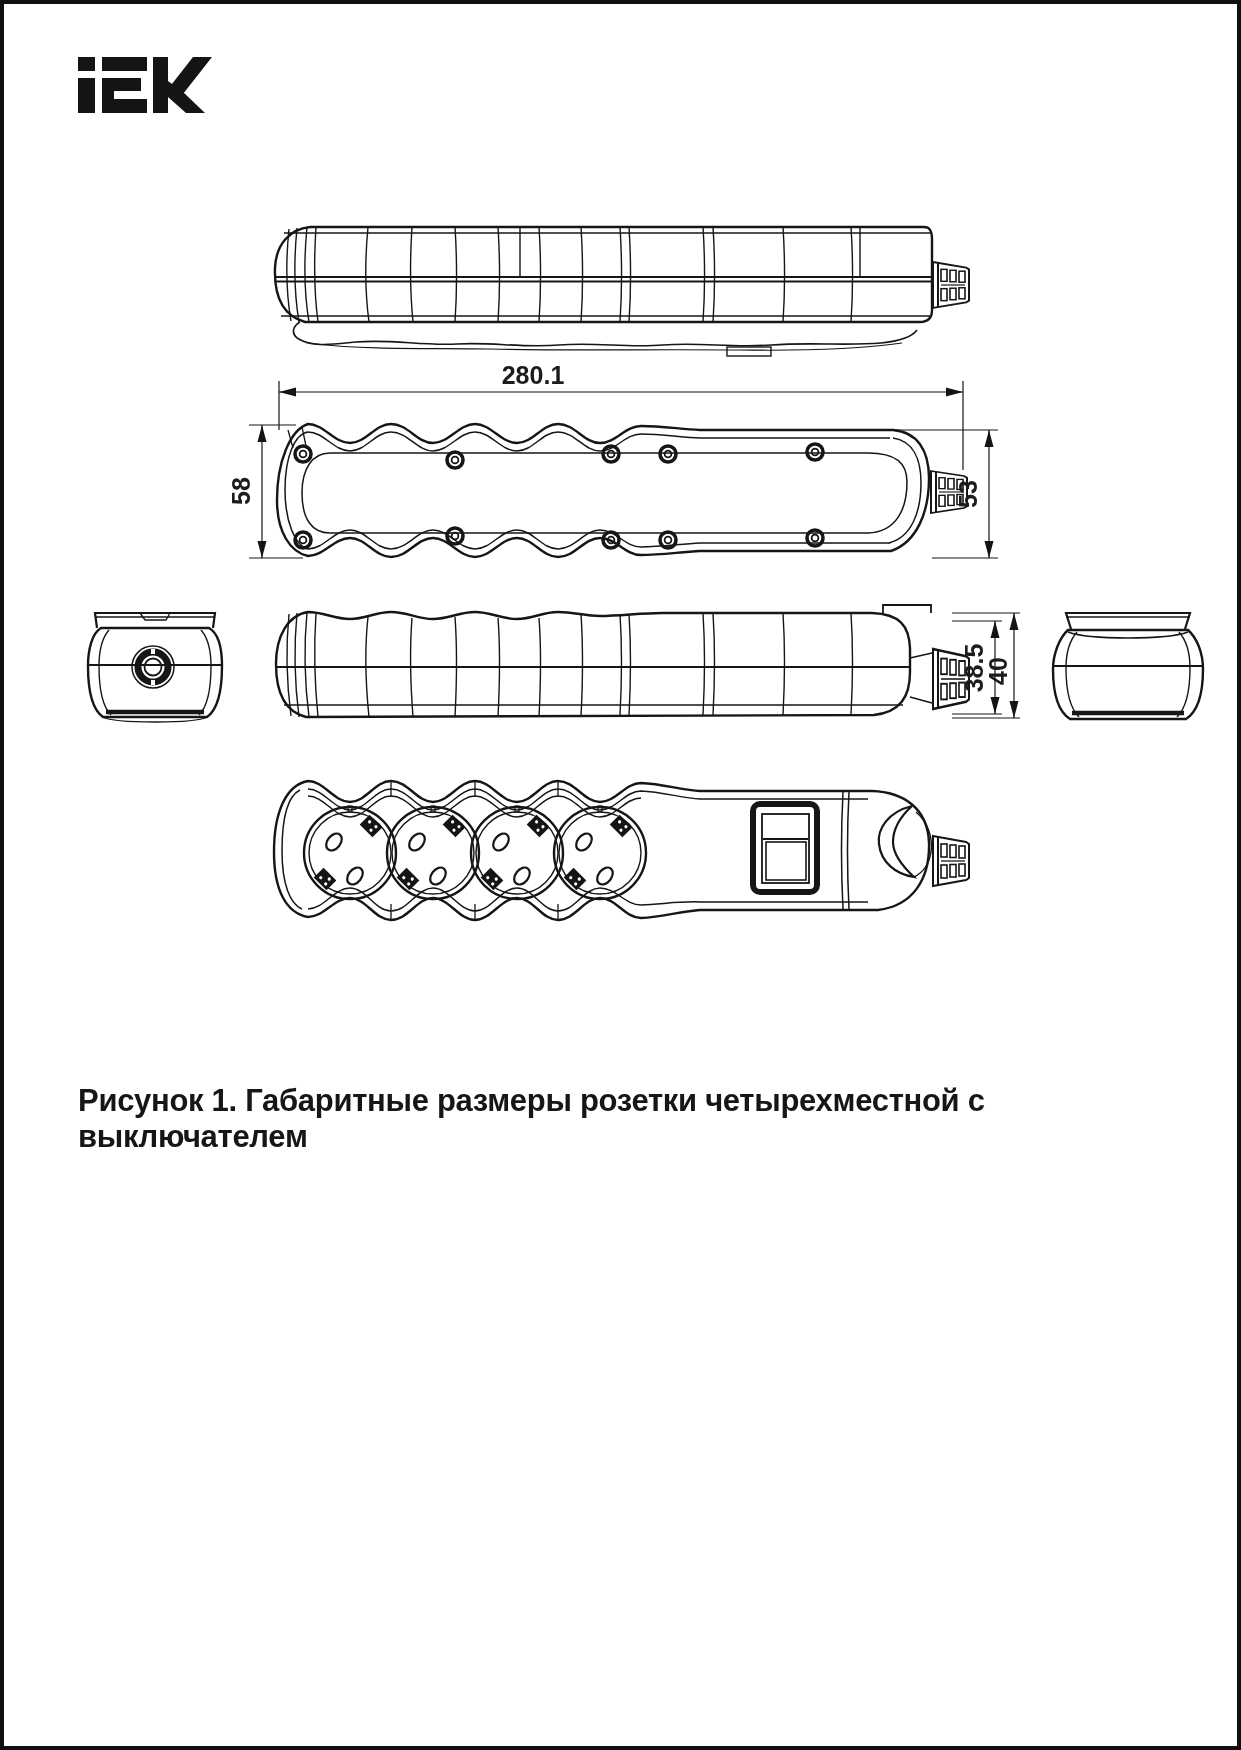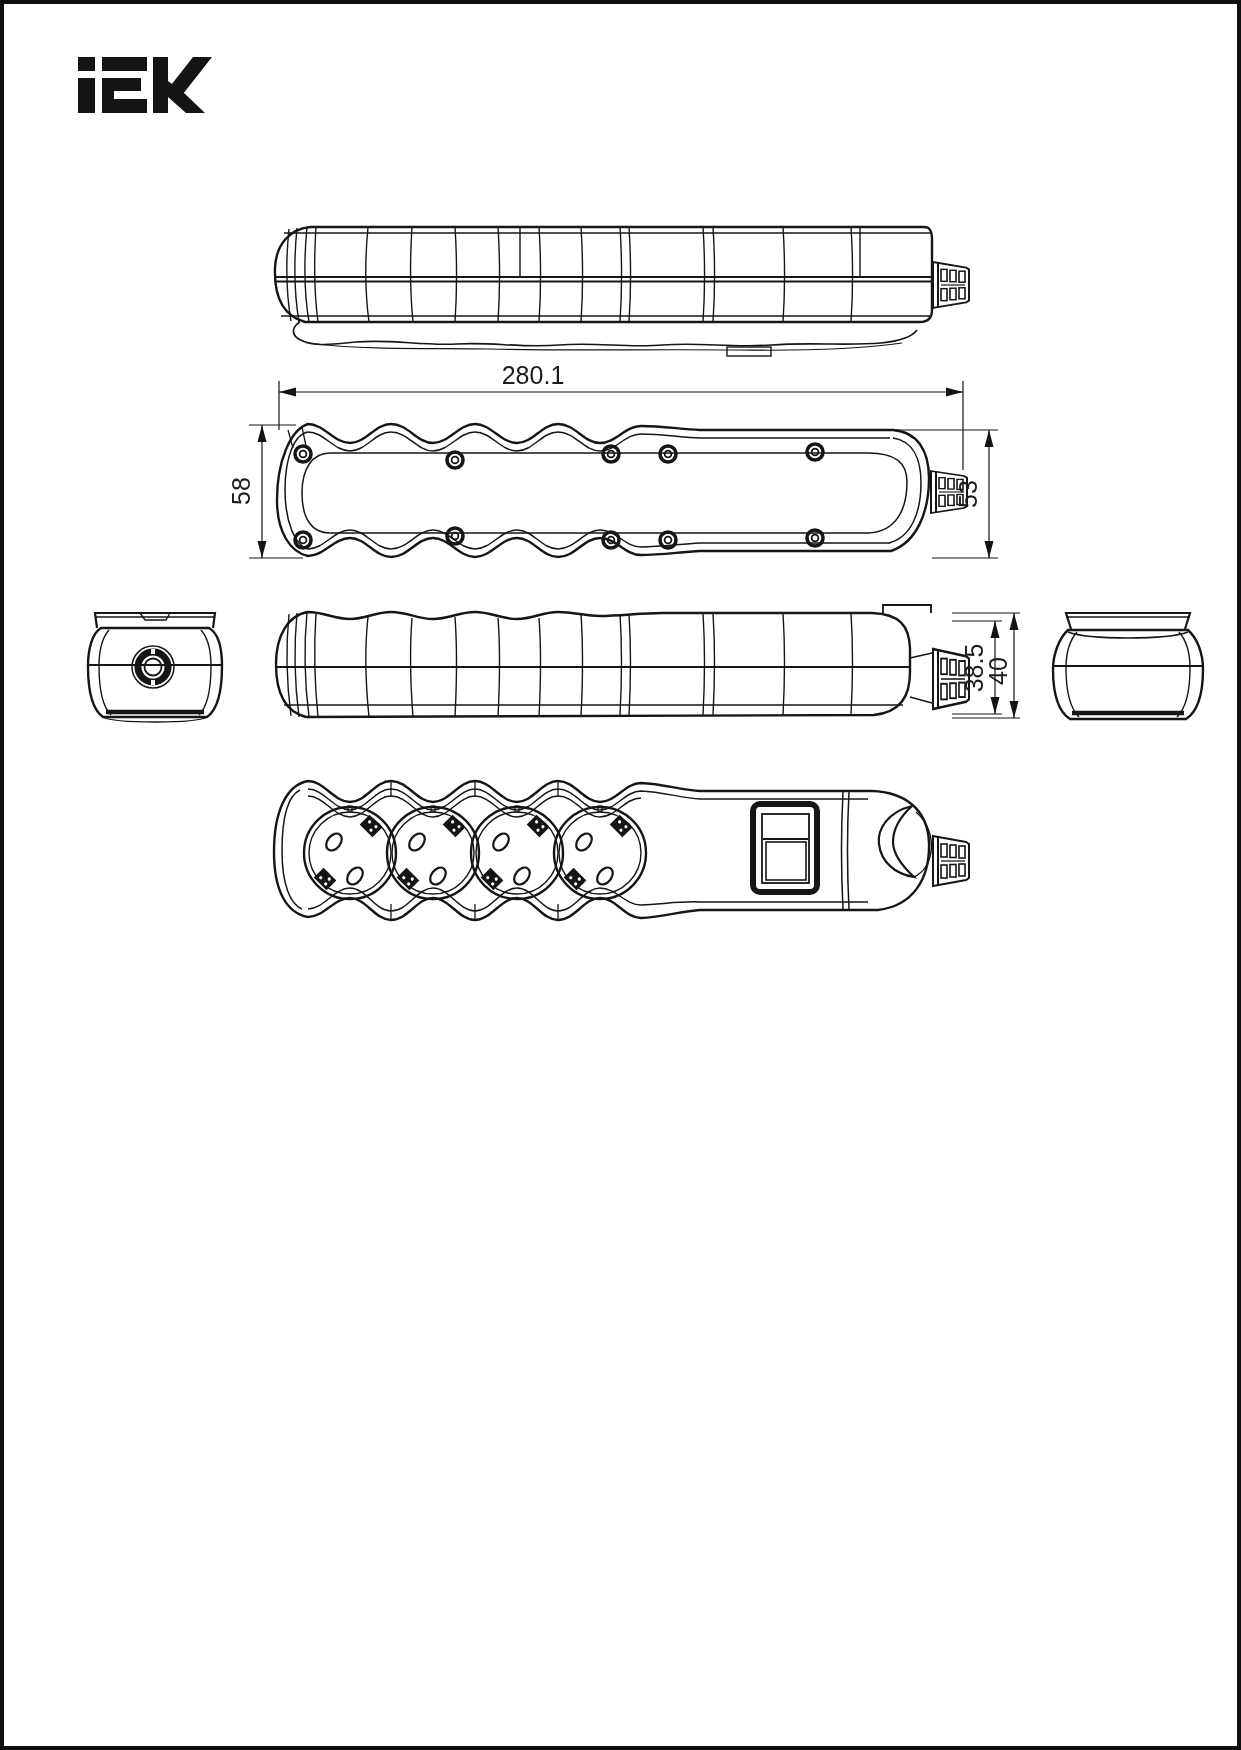--- a/index.html
+++ b/index.html
@@ -1,17 +1,17 @@
 <!DOCTYPE html>
 <html><head>
 <meta charset="utf-8">
 <style>
   html,body{margin:0;padding:0;background:#e8e8e8;}
   #page{position:relative;width:1241px;height:1750px;background:#ffffff;
-        font-family:"Liberation Sans", sans-serif;overflow:hidden;}
+        font-family:"Liberation Sans", sans-serif;overflow:hidden;font-weight:bold;}
   #frame{position:absolute;left:0;top:0;right:0;bottom:0;border:4px solid #101010;pointer-events:none;}
   svg{position:absolute;left:0;top:0;}
   .caption{position:absolute;left:78px;top:1083px;width:1100px;
            font-size:31px;letter-spacing:-0.3px;color:#161616;}
   .ln{stroke:#161616;fill:none;}
   .dim-text{font-size:25px;fill:#1c1c1c;}
   .blk{fill:#141414;stroke:none;}
 </style>
 </head>
 <body>
@@ -301,13 +301,14 @@
         <rect class="ln" stroke-width="1.6" x="766" y="842" width="40" height="38"></rect>
       </g>
 
       <path class="ln" stroke-width="1.5" d="M843,792 C841,830 841,870 843,909 M849,792 C847,830 847,870 849,909"></path>
       <path class="ln" stroke-width="2.2" d="M912,806 C888,812 877,829 879,844 C881,862 895,874 914,877 C900,864 893,852 893,842 C893,829 901,816 912,806 Z"></path>
       <path class="ln" stroke-width="1.4" d="M916,812 C928,822 933,838 931,852 C929,866 922,873 914,877"></path>
       <use href="#gland" transform="translate(933,861)"></use>
     </g>
   </svg>
 
+  <div class="caption">Рисунок 1. Габаритные размеры розетки четырехместной с выключателем</div>
 </div>
 
 </body></html>

